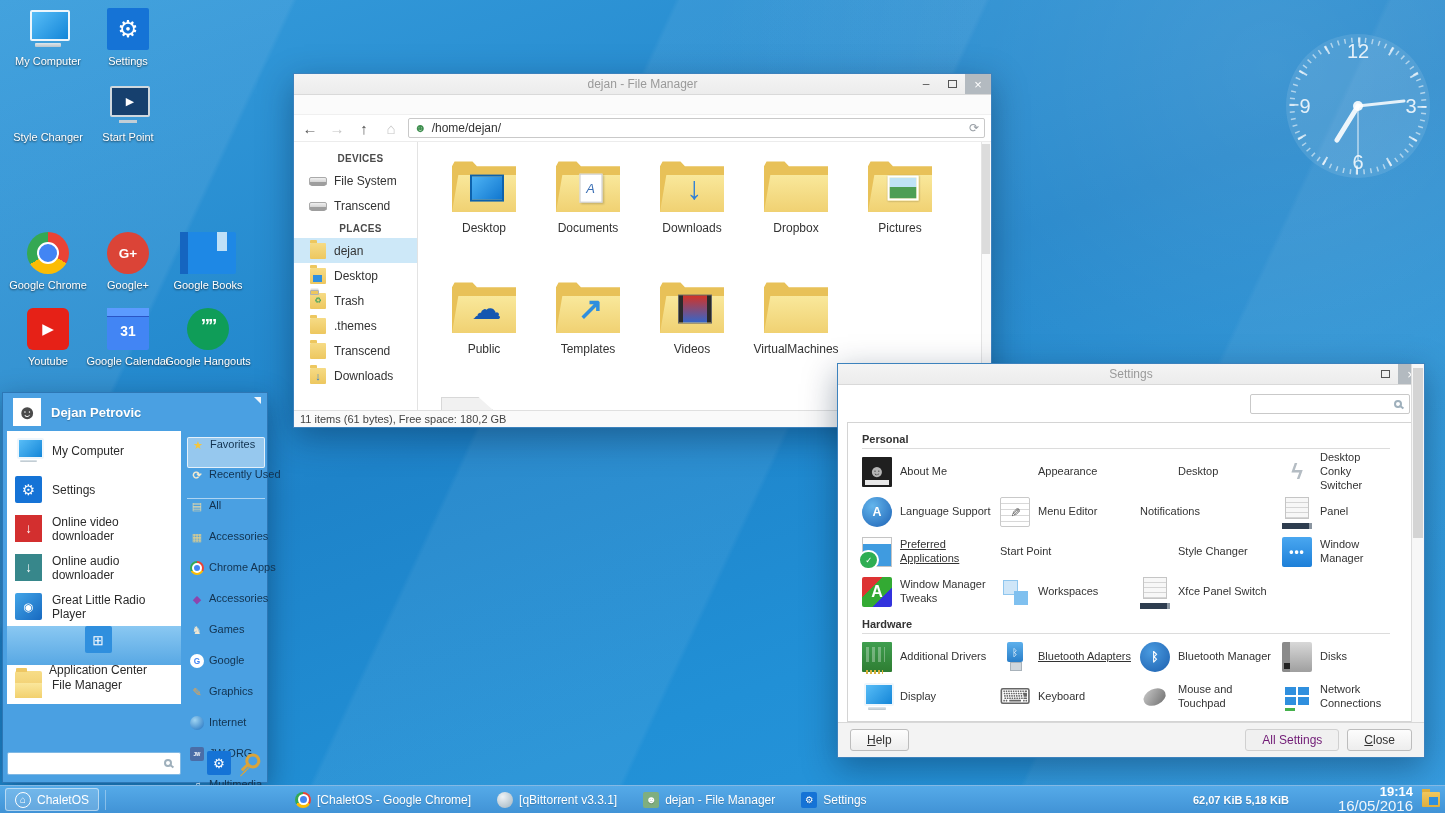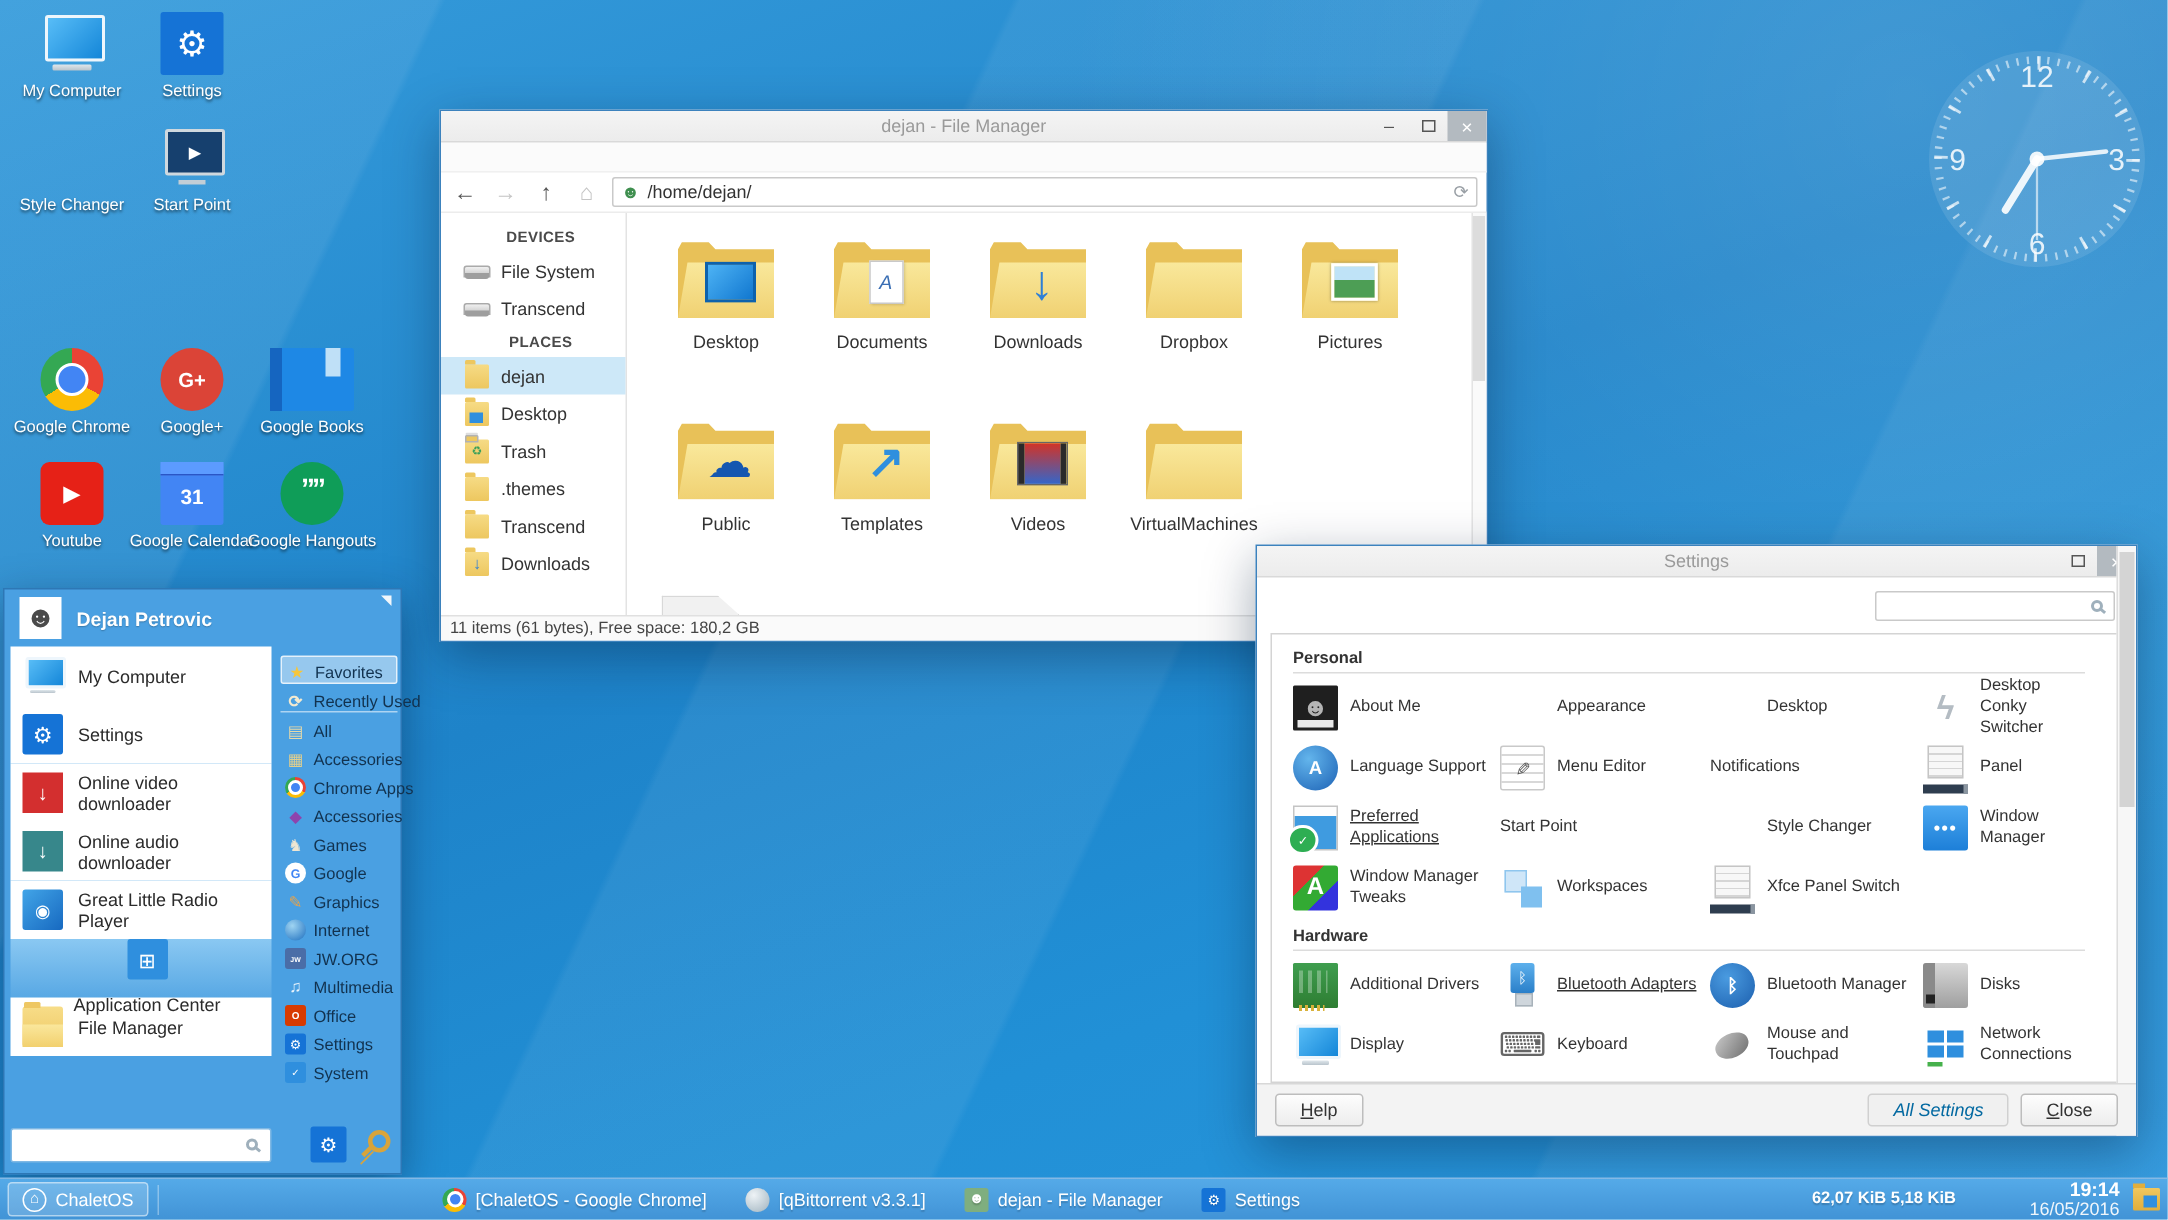--- a/index.html
+++ b/index.html
@@ -145,21 +145,21 @@
   .s-item .ic { width:30px; height:30px; font-size:20px; }
   .s-item .ic:not([data-icon]) { display:none; }
   .s-label { font-size:11px; color:#333; line-height:1.25; }
   .u .s-label { text-decoration:underline; }
   .set-footer { position:absolute; left:0; right:0; bottom:0; height:35px; background:#f3f3f3;
     border-top:1px solid #d8d8d8; display:flex; align-items:center; padding:0 12px; }
   .btn { display:inline-block; background:linear-gradient(#fdfdfd,#ededed);
     border:1px solid #bdbdbd; border-radius:3px; font-size:12px; color:#333;
     padding:3px 16px; cursor:pointer; }
   .btn::first-letter { text-decoration:underline; }
-  .btn.dis { color:#0369a1; background:#f0f0f0; border-color:#d0d0d0;font-style:italic; }
+  .btn.dis { color:#701a75; background:#f0f0f0; border-color:#d0d0d0; }
   .btn.dis::first-letter { text-decoration:none; }
   .foot-right { margin-left:auto; display:flex; gap:8px; }
   [data-icon="style-changer-icon"]::before, [data-icon="appearance-icon"]::before {
     background:linear-gradient(120deg,#8050d8 0 42%, #2f9be4 42%) !important; }
   [data-icon="desktop-settings-icon"]::before {
     background:linear-gradient(#9fd4f2 52%, #4d9e55 52%) !important; }
   [data-icon="about-me-icon"] { background:#1f1f1f; border-radius:1px; }
   [data-icon="about-me-icon"]::before { content:"☻"; color:#b5b5b5; font-size:.85em; }
   [data-icon="about-me-icon"]::after { content:""; position:absolute; bottom:2px; left:3px;
     right:3px; height:5px; background:#e8e8e8; }
@@ -314,21 +314,21 @@
   .menu-user { font-size:13px; font-weight:bold; color:#fff; text-shadow:0 1px 1px rgba(0,0,0,.25); }
   .pin { position:absolute; right:6px; top:4px; width:0; height:0; border-left:7px solid transparent;
     border-top:7px solid #f0f6fb; }
   .menu-apps { position:absolute; left:4px; top:38px; width:174px; }
   .m-app { height:39px; background:#fff; display:flex; align-items:center; gap:10px;
     padding-left:8px; cursor:pointer; }
   .m-app .ic { width:27px; height:27px; font-size:19px; }
   .m-app-label { font-size:12px; color:#2b2b2b; }
   .m-app.selected { background:linear-gradient(#8ac8f2,#58a8e4);flex-direction:column; }
   .menu-cats { position:absolute; left:184px; top:44px; width:78px; }
-  .m-cat { height:19px; display:flex; align-items:flex-end; gap:5px; padding:0 3px;
+  .m-cat { height:31px; display:flex; align-items:flex-start; gap:5px; padding:0 3px;
     font-size:11px; color:#12324f; cursor:pointer; white-space:nowrap; }
   .m-cat .ic { width:14px; height:14px; font-size:11px; }
   .m-cat.selected { background:rgba(255,255,255,.42); border:1px solid rgba(255,255,255,.75);
     border-radius:2px; }
   .m-cat:nth-child(2) { border-bottom:1px solid rgba(255,255,255,.55); }
   .menu-bottom { position:absolute; left:4px; bottom:7px; right:6px; display:flex;
     align-items:center; }
   .menu-search { width:174px; height:23px; background:#fff; border:1px solid #7fb8e4;
     border-radius:2px; display:flex; align-items:center; padding:0 5px; }
   .menu-search input { flex:1; border:none; outline:none; font-size:12px; min-width:0;
@@ -361,21 +361,21 @@
   .task .ic { width:16px; height:16px; font-size:12px; }
   [data-icon="qbittorrent-icon"] { border-radius:50%;
     background:radial-gradient(circle at 35% 30%, #eef3f6, #9fb3bf); }
   [data-icon="user-task-icon"] { background:#7fae7f; border-radius:2px; }
   [data-icon="user-task-icon"]::before { content:"☻"; color:#fff; font-size:10px; }
   .tray { margin-left:auto; display:flex; align-items:center; gap:7px; }
   .net-label { font-size:11px; font-weight:bold; color:#fff; text-shadow:0 1px 1px rgba(0,0,0,.2);padding-left:39px; }
   .tray .ic { cursor:pointer; }
   .tb-clock { text-align:right; line-height:1.05; cursor:pointer; }
   .tb-time { font-size:13px; font-weight:bold; color:#fff; }
-  .tb-date { font-size:12px; color:#f0f6fb; }
+  .tb-date { font-size:15px; color:#f0f6fb; }
   [data-icon="tray-folder-icon"] { width:18px; height:15px;
     background:linear-gradient(#f0c75e,#e0ae3c); border-radius:1px; margin-left:2px; }
   [data-icon="tray-folder-icon"]::before { content:""; position:absolute; top:-3px; left:0;
     width:8px; height:3px; background:#e0ae3c; }
   [data-icon="tray-folder-icon"]::after { content:""; position:absolute; right:2px; bottom:2px;
     width:9px; height:8px; background:#2f8fde; }
 </style>
 </head>
 <body>
 

